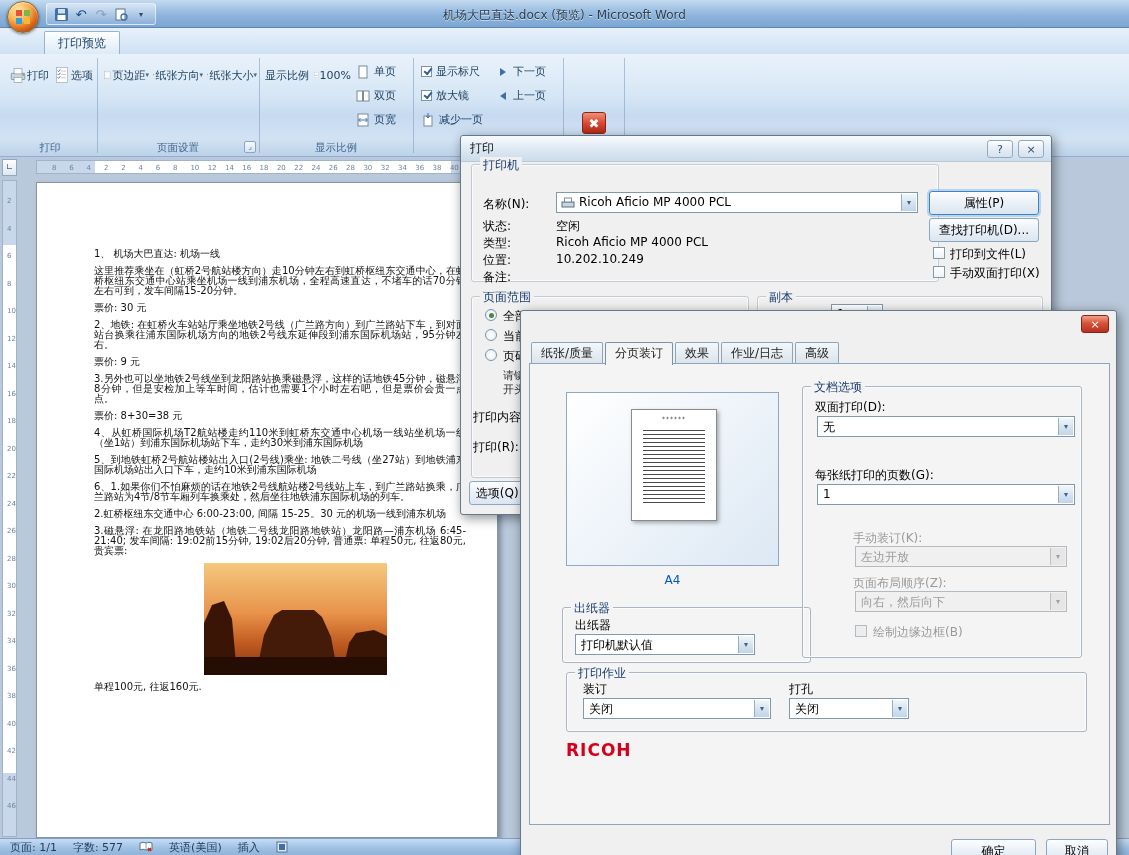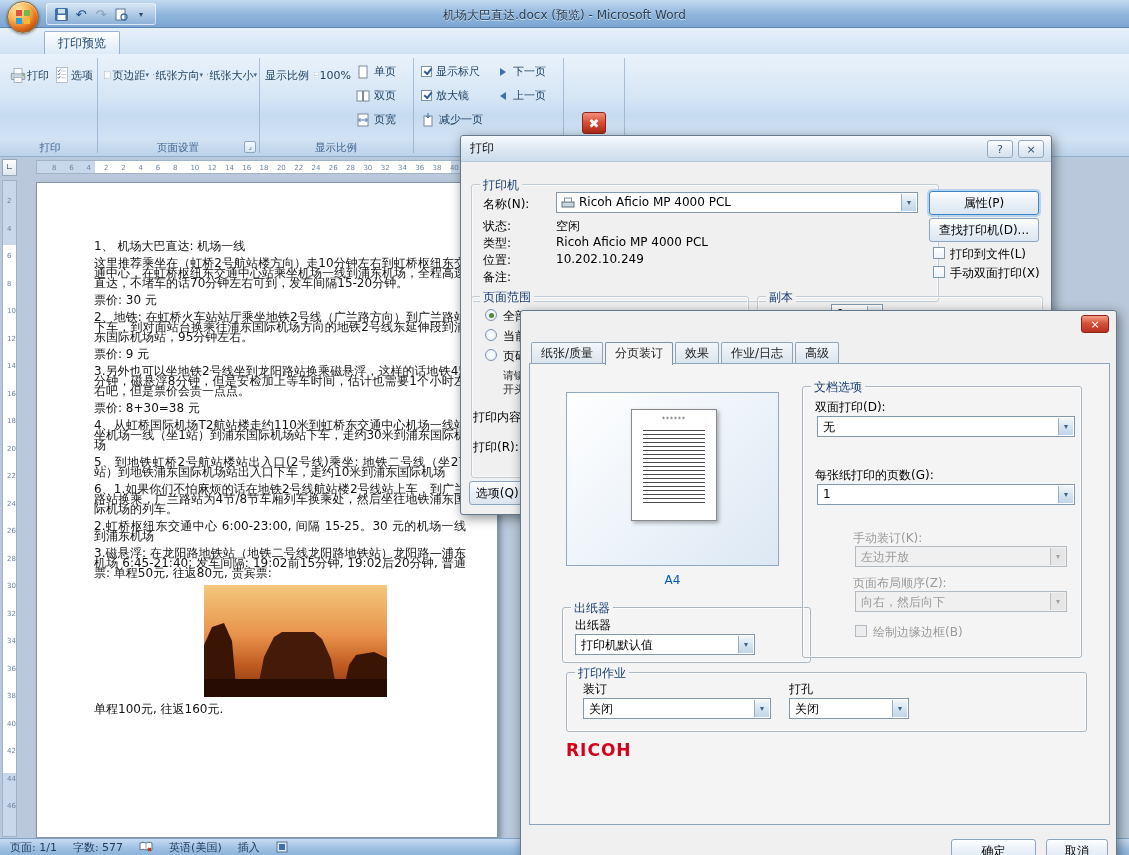--- a/index.html
+++ b/index.html
@@ -33,21 +33,21 @@
   #tab-selector{position:absolute;left:2px;top:159px;width:15px;height:17px;background:linear-gradient(#fdfdfd,#dfe8f0);border:1px solid #93a8bd;color:#4a6a85;font-size:9px;line-height:15px;text-align:center;cursor:pointer}
   #hruler{position:absolute;left:0;top:157px;width:1129px;height:20px}
   #h-band{position:absolute;left:36px;top:3px;width:462px;height:14px;background:#c8d8ea;border:1px solid #9fb4c9}
   #h-band .inner{position:absolute;left:58px;right:46px;top:0;bottom:0;background:#fff}
   .hnum{position:absolute;top:7px;font-size:7px;color:#6e84a0}
   #vruler{position:absolute;left:2px;top:180px;width:15px;height:657px;background:#c8d8ea;border:1px solid #9fb4c9}
   #vruler .inner{position:absolute;left:0;right:0;top:64px;height:528px;background:#fff}
   .vnum{position:absolute;left:4px;font-size:7px;color:#6e84a0}
   
   #page{position:absolute;left:36px;top:182px;width:462px;height:656px;background:#fff;border:1px solid #8596a8;box-shadow:3px 3px 5px rgba(50,70,95,.45)}
-  #doc-content{position:absolute;left:57px;top:58px;width:372px;font-size:12px;line-height:10px;color:#111}
+  #doc-content{position:absolute;left:57px;top:66px;width:372px;font-size:10px;line-height:10px;color:#111}
   .para{margin-bottom:7px;text-align:justify}
   .photo{width:183px;height:112px;margin:4px 0 7px 110px;position:relative}
   
   #statusbar{position:absolute;left:0;top:838px;width:1129px;height:17px;background:linear-gradient(#c7dcf2,#9dbfe2 60%,#8fb4da);border-top:1px solid #7fa3c8;display:flex;align-items:center;font-size:11px;color:#1e3a5c;padding-left:10px;gap:16px}
   .sb-item{display:inline-flex;align-items:center;gap:4px;cursor:pointer}
   
   .dlg{position:absolute;background:#f0f0f0;border:1px solid #63798e;border-radius:3px;box-shadow:2px 3px 12px rgba(0,0,0,.45)}
   .dlg-tb{position:absolute;left:0;top:0;right:0;height:26px;background:linear-gradient(#f8fbfe,#dce8f3 55%,#ccdceb);border-bottom:1px solid #b9c8d6;border-radius:3px 3px 0 0;display:flex;align-items:center;padding:0 9px;gap:6px;font-size:12px;color:#111}
   .dlg-close{position:absolute;top:4px;height:18px;border-radius:3px;display:flex;align-items:center;justify-content:center;font-size:11px;cursor:pointer}
   .btn-red{background:linear-gradient(#f2a08a,#d6543a 45%,#b83020);border:1px solid #8e2318;color:#fff}
@@ -377,21 +377,21 @@
   <div class="dlg-tb">
     <span>打印</span>
   </div>
   <div class="dlg-close btn-aero" style="right:38px;width:26px">
       <span>?</span>
     </div>
   <div class="dlg-close btn-aero" style="right:7px;width:26px">
       <span>×</span>
     </div>
 
-  <div class="gbox" style="left:10px;top:48px;width:468px;height:118px">
+  <div class="gbox" style="left:10px;top:28px;width:468px;height:118px">
     <span class="glabel">打印机</span>
   </div>
   <span class="lbl" style="left:22px;top:60px">名称(N):</span>
   <div class="combo" style="left:95px;top:56px;width:362px">
     <svg width="14" height="12" viewBox="0 0 14 12" style="position:absolute;left:4px;top:4px">
       <rect x="1" y="5" width="12" height="5" fill="#c9d5df" stroke="#5a707f"></rect>
         <rect x="3.5" y="1" width="7" height="4" fill="#fff" stroke="#7a8a98"></rect>
     </svg>
     <span class="ctext" style="left:22px">Ricoh Aficio MP 4000 PCL</span>
     <span class="cbtn">▾</span>

